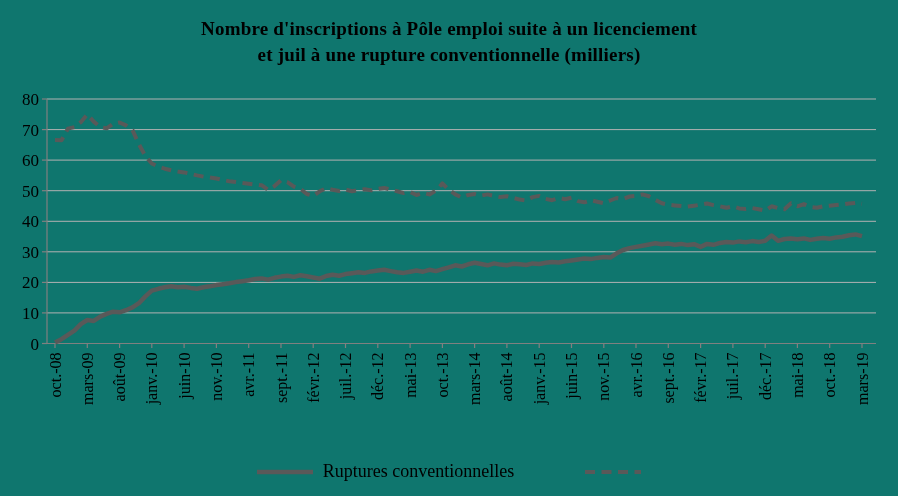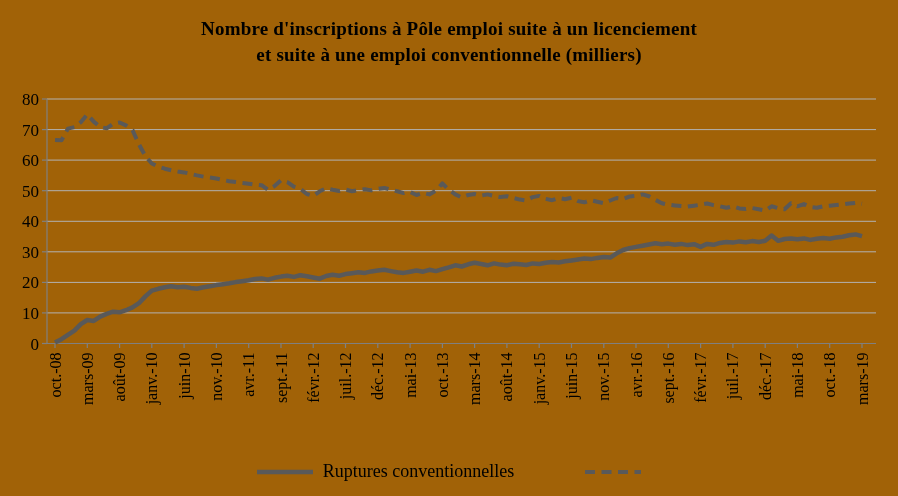--- a/index.html
+++ b/index.html
@@ -1,37 +1,37 @@
 <!DOCTYPE html>
 <html lang="fr"><head>
 <meta charset="utf-8">
 <style>
   html,body{margin:0;padding:0;background:#ffffff;}
-  #page{position:relative;width:898px;height:496px;background:#a16207;overflow:hidden;
+  #page{position:relative;width:898px;height:496px;background:#0f766e;overflow:hidden;
         font-family:"Liberation Serif","DejaVu Serif",serif;color:#000;}
   .title{position:absolute;top:16px;left:0;width:100%;text-align:center;
          font-size:19px;font-weight:bold;line-height:26px;letter-spacing:.2px;}
   #chart-svg{position:absolute;left:0;top:0;}
   #chart-svg text{font-family:"Liberation Serif","DejaVu Serif",serif;fill:#000;}
   #chart-svg text.ytick{font-size:17px;}
   #chart-svg text.xtick{font-size:16px;}
   .legend{position:absolute;bottom:14px;left:0;width:100%;
           display:flex;justify-content:center;align-items:center;gap:70px;
           font-size:18px;}
   .legend-item{display:flex;align-items:center;gap:9px;}
   .legend-sample{display:block;}
 </style>
 </head>
 <body>
 
 <div id="page">
 
   <div class="title">
     <div>Nombre d'inscriptions à Pôle emploi suite à un licenciement</div>
-    <div>et suite à une emploi conventionnelle (milliers)</div>
+    <div>et juil à une rupture conventionnelle (milliers)</div>
   </div>
 
   <svg id="chart-svg" width="898" height="496" viewBox="0 0 898 496">
       <line x1="47" y1="312.9" x2="876" y2="312.9" stroke="#b2b2b2" stroke-width="1"></line>
       <line x1="47" y1="282.4" x2="876" y2="282.4" stroke="#b2b2b2" stroke-width="1"></line>
       <line x1="47" y1="251.8" x2="876" y2="251.8" stroke="#b2b2b2" stroke-width="1"></line>
       <line x1="47" y1="221.3" x2="876" y2="221.3" stroke="#b2b2b2" stroke-width="1"></line>
       <line x1="47" y1="190.7" x2="876" y2="190.7" stroke="#b2b2b2" stroke-width="1"></line>
       <line x1="47" y1="160.1" x2="876" y2="160.1" stroke="#b2b2b2" stroke-width="1"></line>
       <line x1="47" y1="129.6" x2="876" y2="129.6" stroke="#b2b2b2" stroke-width="1"></line>

